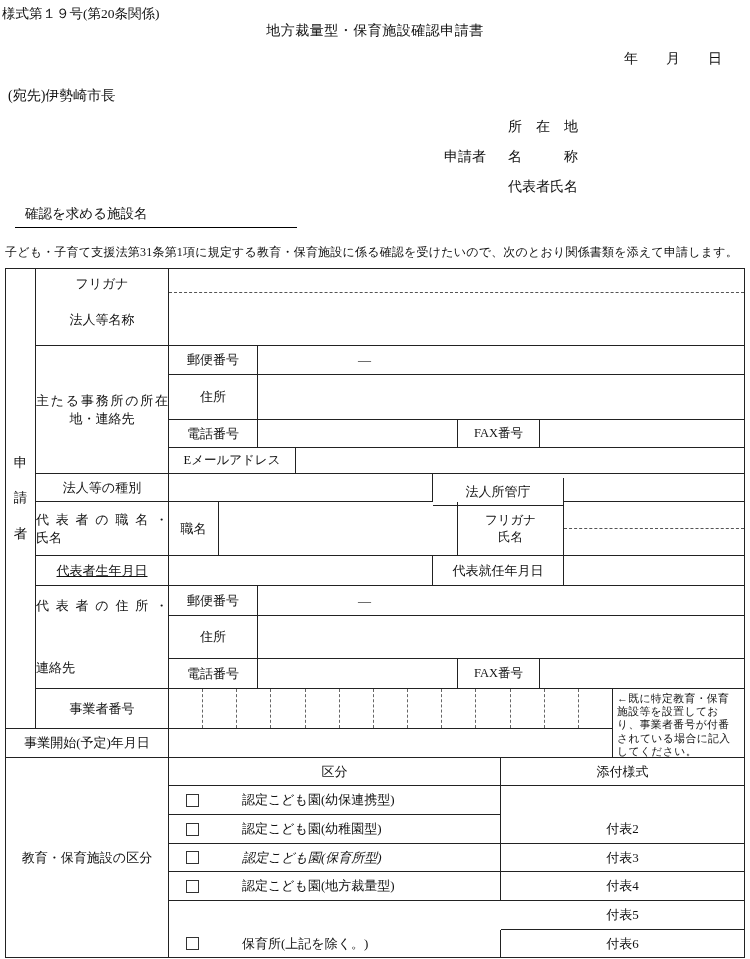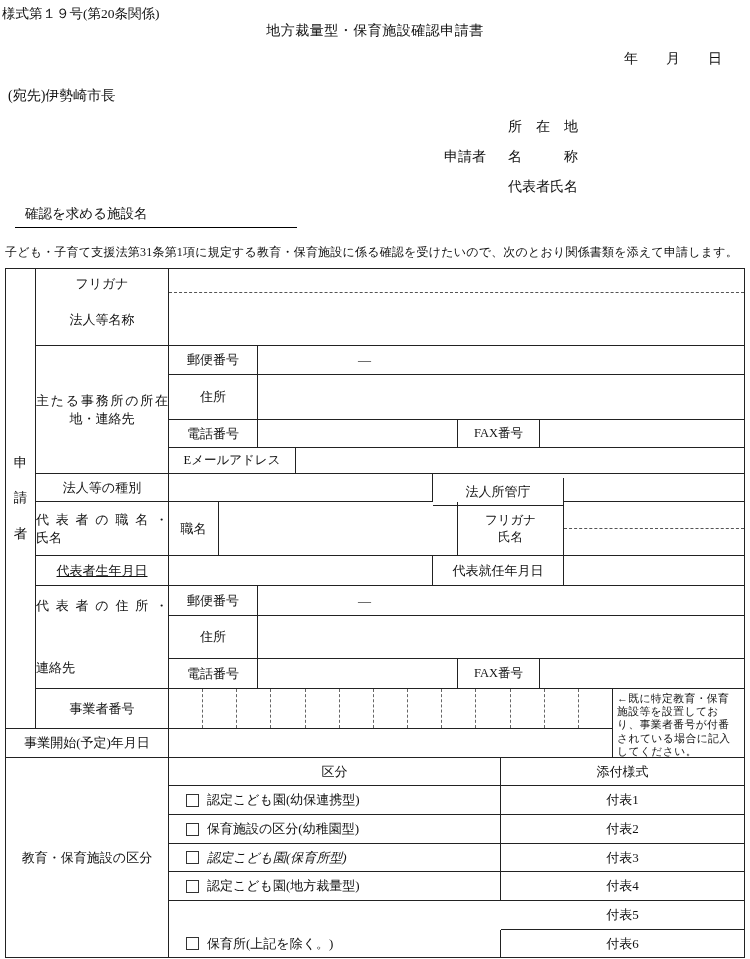--- a/index.html
+++ b/index.html
@@ -41,21 +41,21 @@
   .digit-box:last-child{border-right:none;}
   .note{
     display:block;padding:3px 3px 0 4px;font-size:10.8px;line-height:13.2px;
     letter-spacing:.4px;
   }
   .small-stack{font-size:12.5px;line-height:17px;text-align:center;}
   .chkbox{
     display:inline-block;width:11px;height:11px;border:1px solid #333;
     margin-right:8px;flex:none;background:#fff;
   }
-  .cat-cell{padding-left:17px;}
+  .cat-cell{padding-left:17px;gap:35px;}
 </style>
 </head>
 <body>
 
 <div class="abs hdr-text" style="left:2px;top:5px;font-size:13.5px;">様式第１９号(第20条関係)</div>
 
 <div class="abs hdr-text title" style="top:22px;">地方裁量型・保育施設確認申請書</div>
 
 <div class="abs hdr-text" style="left:624px;top:50px;">年　　月　　日</div>
 
@@ -174,25 +174,24 @@
   <div class="cell" style="left:163px;top:460px;width:444px;height:29px;"></div>
 
   <div class="cell no-b" style="left:0;top:489px;width:163px;height:199px;">教育・保育施設の区分</div>
   <div class="cell" style="left:163px;top:489px;width:332px;height:28px;">区分</div>
   <div class="cell no-r" style="left:495px;top:489px;width:243px;height:28px;">添付様式</div>
 
   <div class="cell left-al cat-cell" style="left:163px;top:517px;width:332px;height:29px;">
     <span class="chkbox"></span>
     <span>認定こども園(幼保連携型)</span>
   </div>
-  <div class="cell no-r" style="left:495px;top:517px;width:243px;height:29px;">付表1</div>
 
   <div class="cell left-al cat-cell" style="left:163px;top:546px;width:332px;height:29px;">
     <span class="chkbox"></span>
-    <span>保育施設の区分(幼稚園型)</span>
+    <span>認定こども園(幼稚園型)</span>
   </div>
   <div class="cell no-r" style="left:495px;top:546px;width:243px;height:29px;">付表2</div>
 
   <div class="cell left-al cat-cell" style="left:163px;top:575px;width:332px;height:28px;font-style:italic;">
     <span class="chkbox"></span>
     <span>認定こども園(保育所型)</span>
   </div>
   <div class="cell no-r" style="left:495px;top:575px;width:243px;height:28px;">付表3</div>
 
   <div class="cell left-al cat-cell" style="left:163px;top:603px;width:332px;height:29px;">

